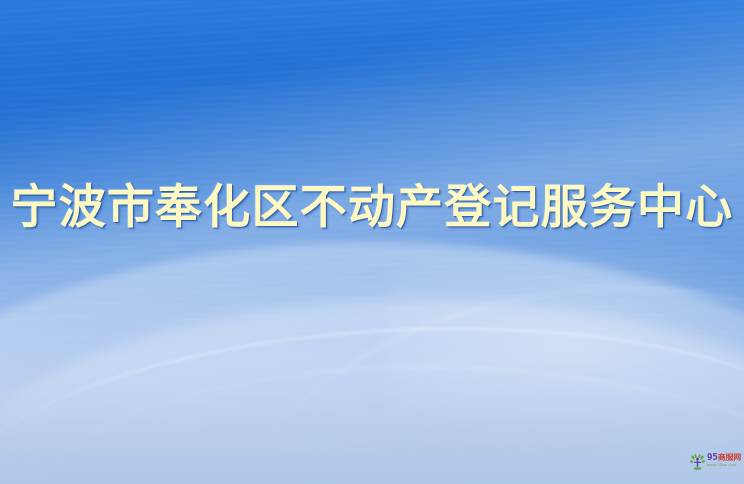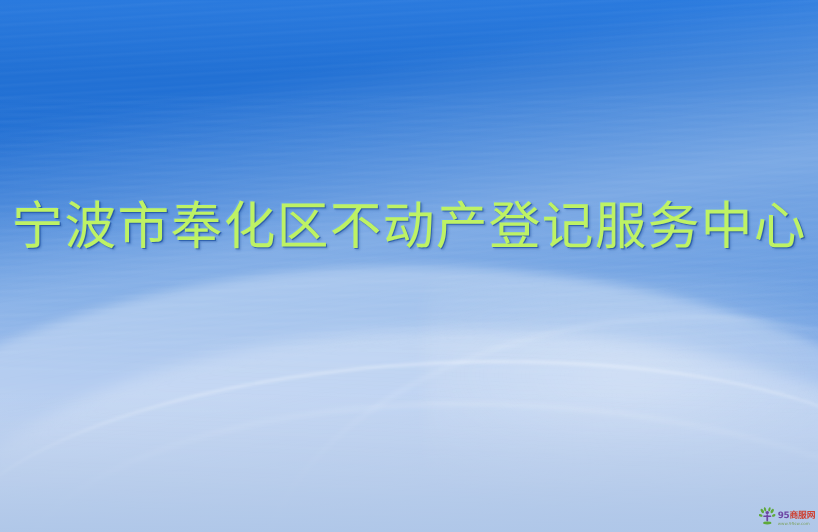--- a/index.html
+++ b/index.html
@@ -208,39 +208,39 @@
     height: 56px;
     display: flex;
     align-items: center;
     justify-content: center;
   }
 
   .headline {
     font-family: "DejaVu Sans", "Liberation Sans", sans-serif;
     font-size: 47px;
     line-height: 1;
-    font-weight: 400;
-    color: #bef264;
+    font-weight: 700;
+    color: #fef9c3;
     letter-spacing: 1.2px;
     white-space: nowrap;
     text-shadow:
        1px  1px 0 rgba(20,70,150,0.55),
        2px  2px 2px rgba(20,70,150,0.35),
       -1px -1px 0 rgba(120,190,255,0.35);
   }
 
   
   .watermark {
     position: absolute;
     right: 4px;
     bottom: 6px;
     width: 50px;
     height: 24px;
     display: flex;
-    align-items: flex-end;
+    align-items: flex-start;
     gap: 2px;
     opacity: 0.95;
     margin-top: 36px;
   }
 
   .wm-mark {
     width: 15px;
     height: 17px;
     position: relative;
     flex: 0 0 auto;

